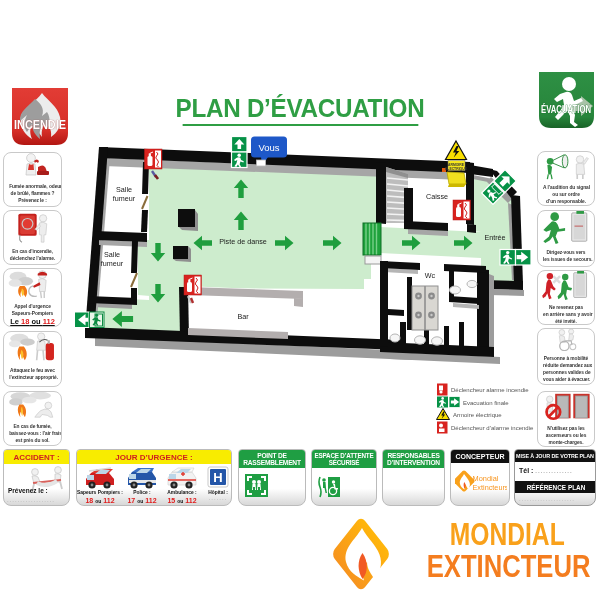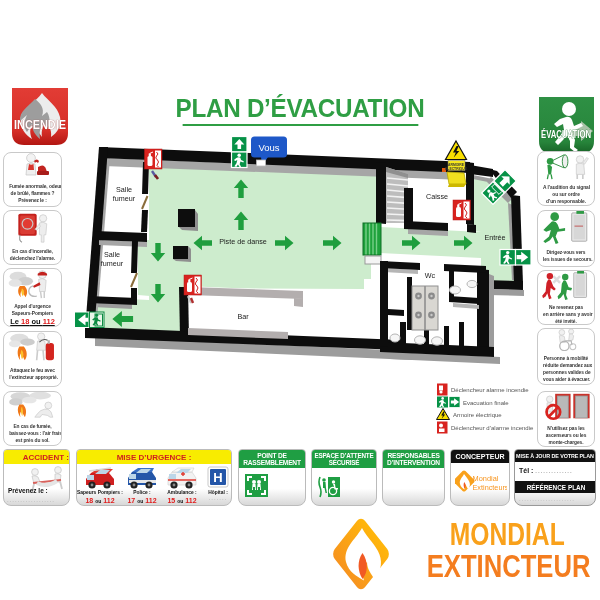--- a/index.html
+++ b/index.html
@@ -108,21 +108,21 @@
 <ellipse cx="9" cy="11" rx="7.5" ry="4" fill="#cfcfcf"></ellipse>
 <ellipse cx="24" cy="9" rx="8" ry="3.6" fill="#e6e6e6"></ellipse>
 <path d="M13 14 C10 18 11 24 14 28 C13 24 14 22 16 20 C16 24 18 26 19 28 C21 24 21 18 17 14 Z" fill="#f07818"></path>
 <path d="M15 17 C14 21 15 25 16 27 C17 24 17 20 16 17 Z" fill="#fcc12b"></path>
 <circle cx="45" cy="15" r="3.8" fill="#f1f1f1" stroke="#c4c4c4" stroke-width="0.7"></circle>
 <path d="M41 19 Q36 20 33 24 L30 28 L36 28 L38 25 L44 26 L47 28 L50 28 L48 22 Q45 18 41 19 Z" fill="#ededed" stroke="#c6c6c6" stroke-width="0.7"></path>
 </svg>
 <div class="ptxt">En cas de fumée,<br>baissez-vous : l’air frais<br>est près du sol.</div>
 </div>
 
-<div class="abs" id="badge-evac" style="left:538px;top:96px;width:57px;height:58px;">
+<div class="abs" id="badge-evac" style="left:538px;top:71px;width:57px;height:58px;">
 <svg width="57" height="58" viewBox="0 0 57 58">
 <defs>
           <linearGradient id="grng" x1="0" y1="0" x2="0" y2="1">
 <stop offset="0" stop-color="#2e9044"></stop>
             <stop offset="0.8" stop-color="#27853b"></stop>
             <stop offset="1" stop-color="#186327"></stop>
           </linearGradient>
         </defs>
 <path d="M1 1 L56 1 L56 45 Q56 57 44 57 L13 57 Q1 57 1 45 Z" fill="url(#grng)"></path>
 <path d="M27 30 L43 30 L43 25 L55 35 L43 45 L43 40 L27 40 Z" fill="#a8c2a7"></path>
@@ -501,36 +501,36 @@
 
 <g>
 <rect x="437" y="421.5" width="10.5" height="12" fill="#d8231f"></rect>
 <circle cx="441" cy="425.5" r="2" fill="#fff"></circle>
         <rect x="439" y="428.5" width="5.5" height="3.5" fill="#fff"></rect>
 <text x="451" y="430" font-size="6" fill="#555">Déclencheur d’alarme incendie</text>
 </g>
 </svg>
 
 <div class="bpanel" style="left:3px;width:67px;">
-<div class="hdr-yel" style="font-size:8px;padding:2.5px 0;text-align:right;">ACCIDENT :</div>
+<div class="hdr-yel" style="font-size:8px;padding:2.5px 0;">ACCIDENT :</div>
 <svg class="abs" style="right:2px;top:16px;" width="40" height="28" viewBox="0 0 40 28">
 <circle cx="8" cy="6" r="3.4" fill="#f1f1f1" stroke="#c4c4c4" stroke-width="0.7"></circle>
 <circle cx="31" cy="4" r="3.4" fill="#f1f1f1" stroke="#c4c4c4" stroke-width="0.7"></circle>
 <path d="M5 10 Q8 9 11 11 L13 16 L7 18 Z" fill="#ededed" stroke="#c6c6c6" stroke-width="0.7"></path>
 <path d="M28 8 Q31 7 34 9 L33 16 L28 16 Z" fill="#ededed" stroke="#c6c6c6" stroke-width="0.7"></path>
 <path d="M6 17 L34 14" stroke="#d8625c" stroke-width="2.2"></path>
 <path d="M10 17 Q19 22 30 15" stroke="#e5e5e5" stroke-width="4" fill="none"></path>
 <path d="M7 18 l-2 8 M33 15 l2 8" stroke="#ccc" stroke-width="1.8"></path>
 </svg>
 <div class="abs" style="left:4px;top:37px;font-size:6.5px;font-weight:bold;color:#111;">Prévenez le :</div>
 <div class="abs dots" style="left:3px;top:47px;">..................</div>
 </div>
 
 <div class="bpanel" style="left:76px;width:156px;">
-<div class="hdr-yel" style="font-size:8px;padding:2.5px 0;">MISE D’URGENCE :</div>
+<div class="hdr-yel" style="font-size:8px;padding:2.5px 0;">JOUR D’URGENCE :</div>
 
 <svg class="abs" style="left:6px;top:17px;" width="34" height="24" viewBox="0 0 34 24">
 <path d="M3 12 L8 6 L26 6 L31 12 L31 18 L3 18 Z" fill="#cf1f1f"></path>
 <path d="M8 6 L14 2 L30 2 L26 6 Z" fill="#e03a30"></path>
 <path d="M12 7 L17 3 L27 3 L23 7 Z" fill="#bcd6e8"></path>
 <rect x="4" y="8" width="7" height="5" fill="#bcd6e8"></rect>
 <path d="M6 4 L28 1" stroke="#d8d8d8" stroke-width="1.4"></path>
 <circle cx="9" cy="18" r="3.6" fill="#222"></circle>
         <circle cx="9" cy="18" r="1.4" fill="#888"></circle>
 <circle cx="24" cy="18" r="3.6" fill="#222"></circle>

